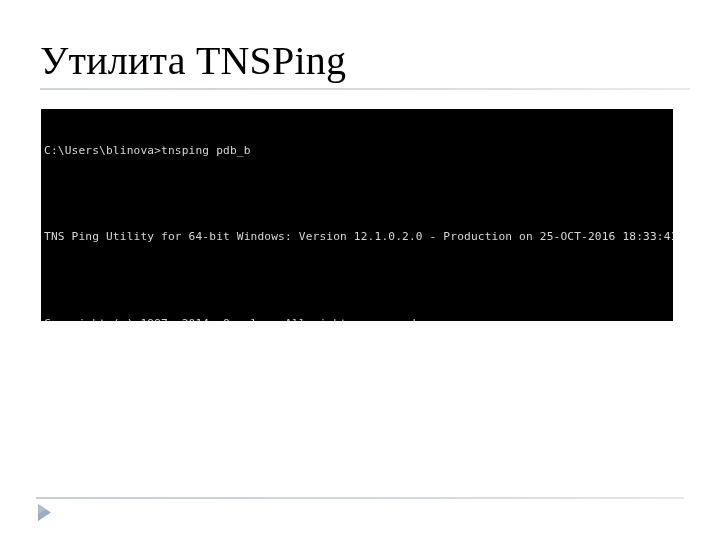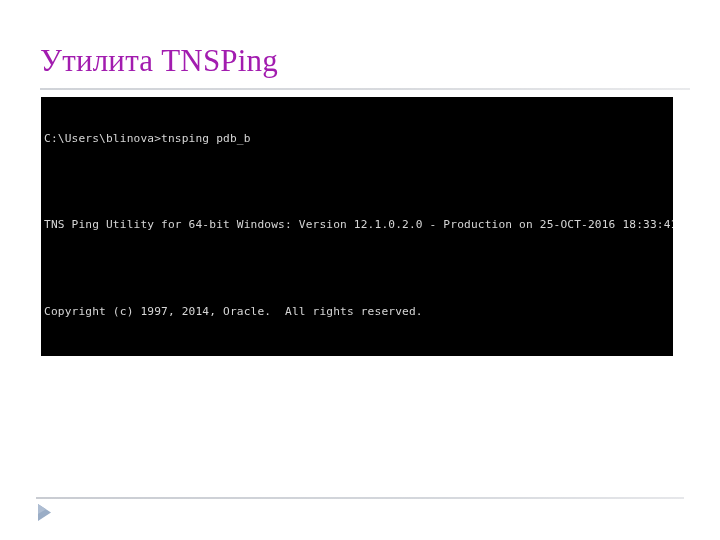--- a/index.html
+++ b/index.html
@@ -28,44 +28,44 @@
   
   .title-block {
     position: absolute;
     left: 40px;
     top: 42px;
     width: 650px;
     height: 48px;
   }
   .slide-title {
     font-family: "Liberation Serif", "DejaVu Serif", serif;
-    font-size: 31px;
+    font-size: 40px;
     line-height: 38px;
-    color: #a21caf;
+    color: #000000;
     letter-spacing: 0.2px;
     white-space: nowrap;
     margin: 0;
     font-weight: normal;
   }
   .title-rule {
     position: absolute;
     left: 0px;
     top: 46px;
     width: 650px;
     height: 2px;
     background: linear-gradient(to right, #d0d3d8 0%, #d8dade 55%, #e9eaec 100%);
   }
 
   
   .console {
     position: absolute;
     left: 41px;
-    top: 97px;
+    top: 109px;
     width: 632px;
-    height: 259px;
+    height: 212px;
     background: #000000;
     overflow: hidden;
     box-sizing: border-box;
     padding: 6px 0 0 1px;
   }
   .console-lines {
     font-family: "DejaVu Sans Mono", "Liberation Mono", monospace;
     font-size: 11.2px;
     line-height: 14.4px;
     color: #d6d6d6;

